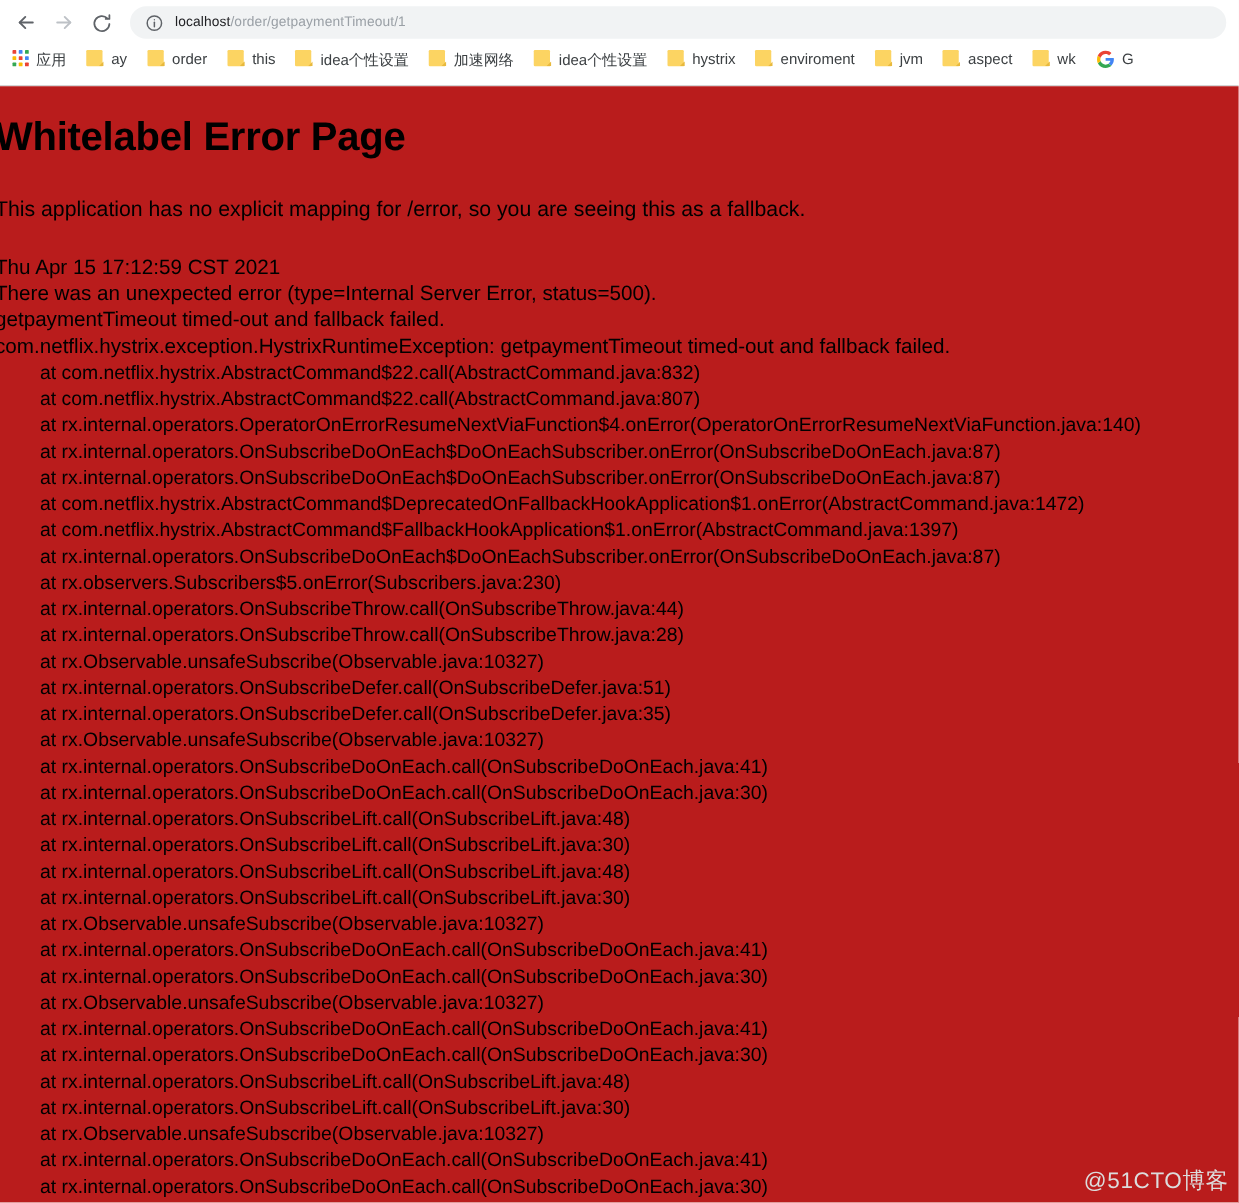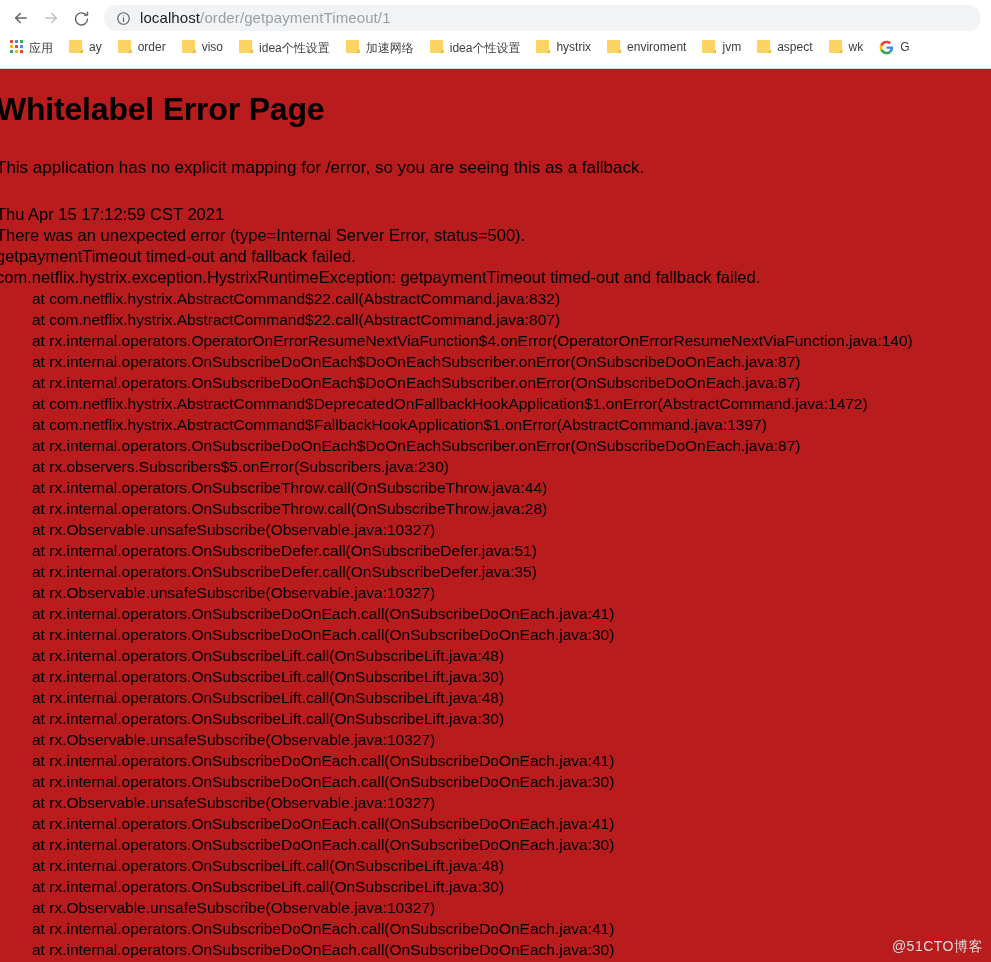--- a/index.html
+++ b/index.html
@@ -49,21 +49,21 @@
     padding: 0 12px;
     cursor: text;
     overflow: hidden;
   }
   #omnibox .info-icon {
     flex: 0 0 auto;
     margin-right: 9px;
     display: flex; align-items: center;
   }
   #url-text {
-    font-size: 15px;
+    font-size: 11px;
     color: #9aa0a6;
     white-space: nowrap;
     letter-spacing: .1px;
     line-height: 26px;
   }
   #url-text .host { color: #202124; }
 
   
   #bookmarks-bar {
     height: 32px;
@@ -176,21 +176,21 @@
     color: #000000;
     line-height: 21px;
     white-space: nowrap;
     padding-left: 36px;
   }
 
   #watermark {
     position: absolute;
     right: 8px;
     bottom: 6px;
-    font-size: 14px;
+    font-size: 18px;
     color: #dcdcdc;
     letter-spacing: .5px;
     white-space: nowrap;
     pointer-events: none;
   }
 </style>
 </head>
 <body>
 
 <div id="browser-chrome">
@@ -256,21 +256,21 @@
     <div class="bm">
       <span class="folder-icon"></span>
       <span class="bm-label">ay</span>
     </div>
     <div class="bm">
       <span class="folder-icon"></span>
       <span class="bm-label">order</span>
     </div>
     <div class="bm">
       <span class="folder-icon"></span>
-      <span class="bm-label">viso</span>
+      <span class="bm-label">this</span>
     </div>
     <div class="bm">
       <span class="folder-icon"></span>
       <span class="bm-label">idea个性设置</span>
     </div>
     <div class="bm">
       <span class="folder-icon"></span>
       <span class="bm-label">加速网络</span>
     </div>
     <div class="bm">

